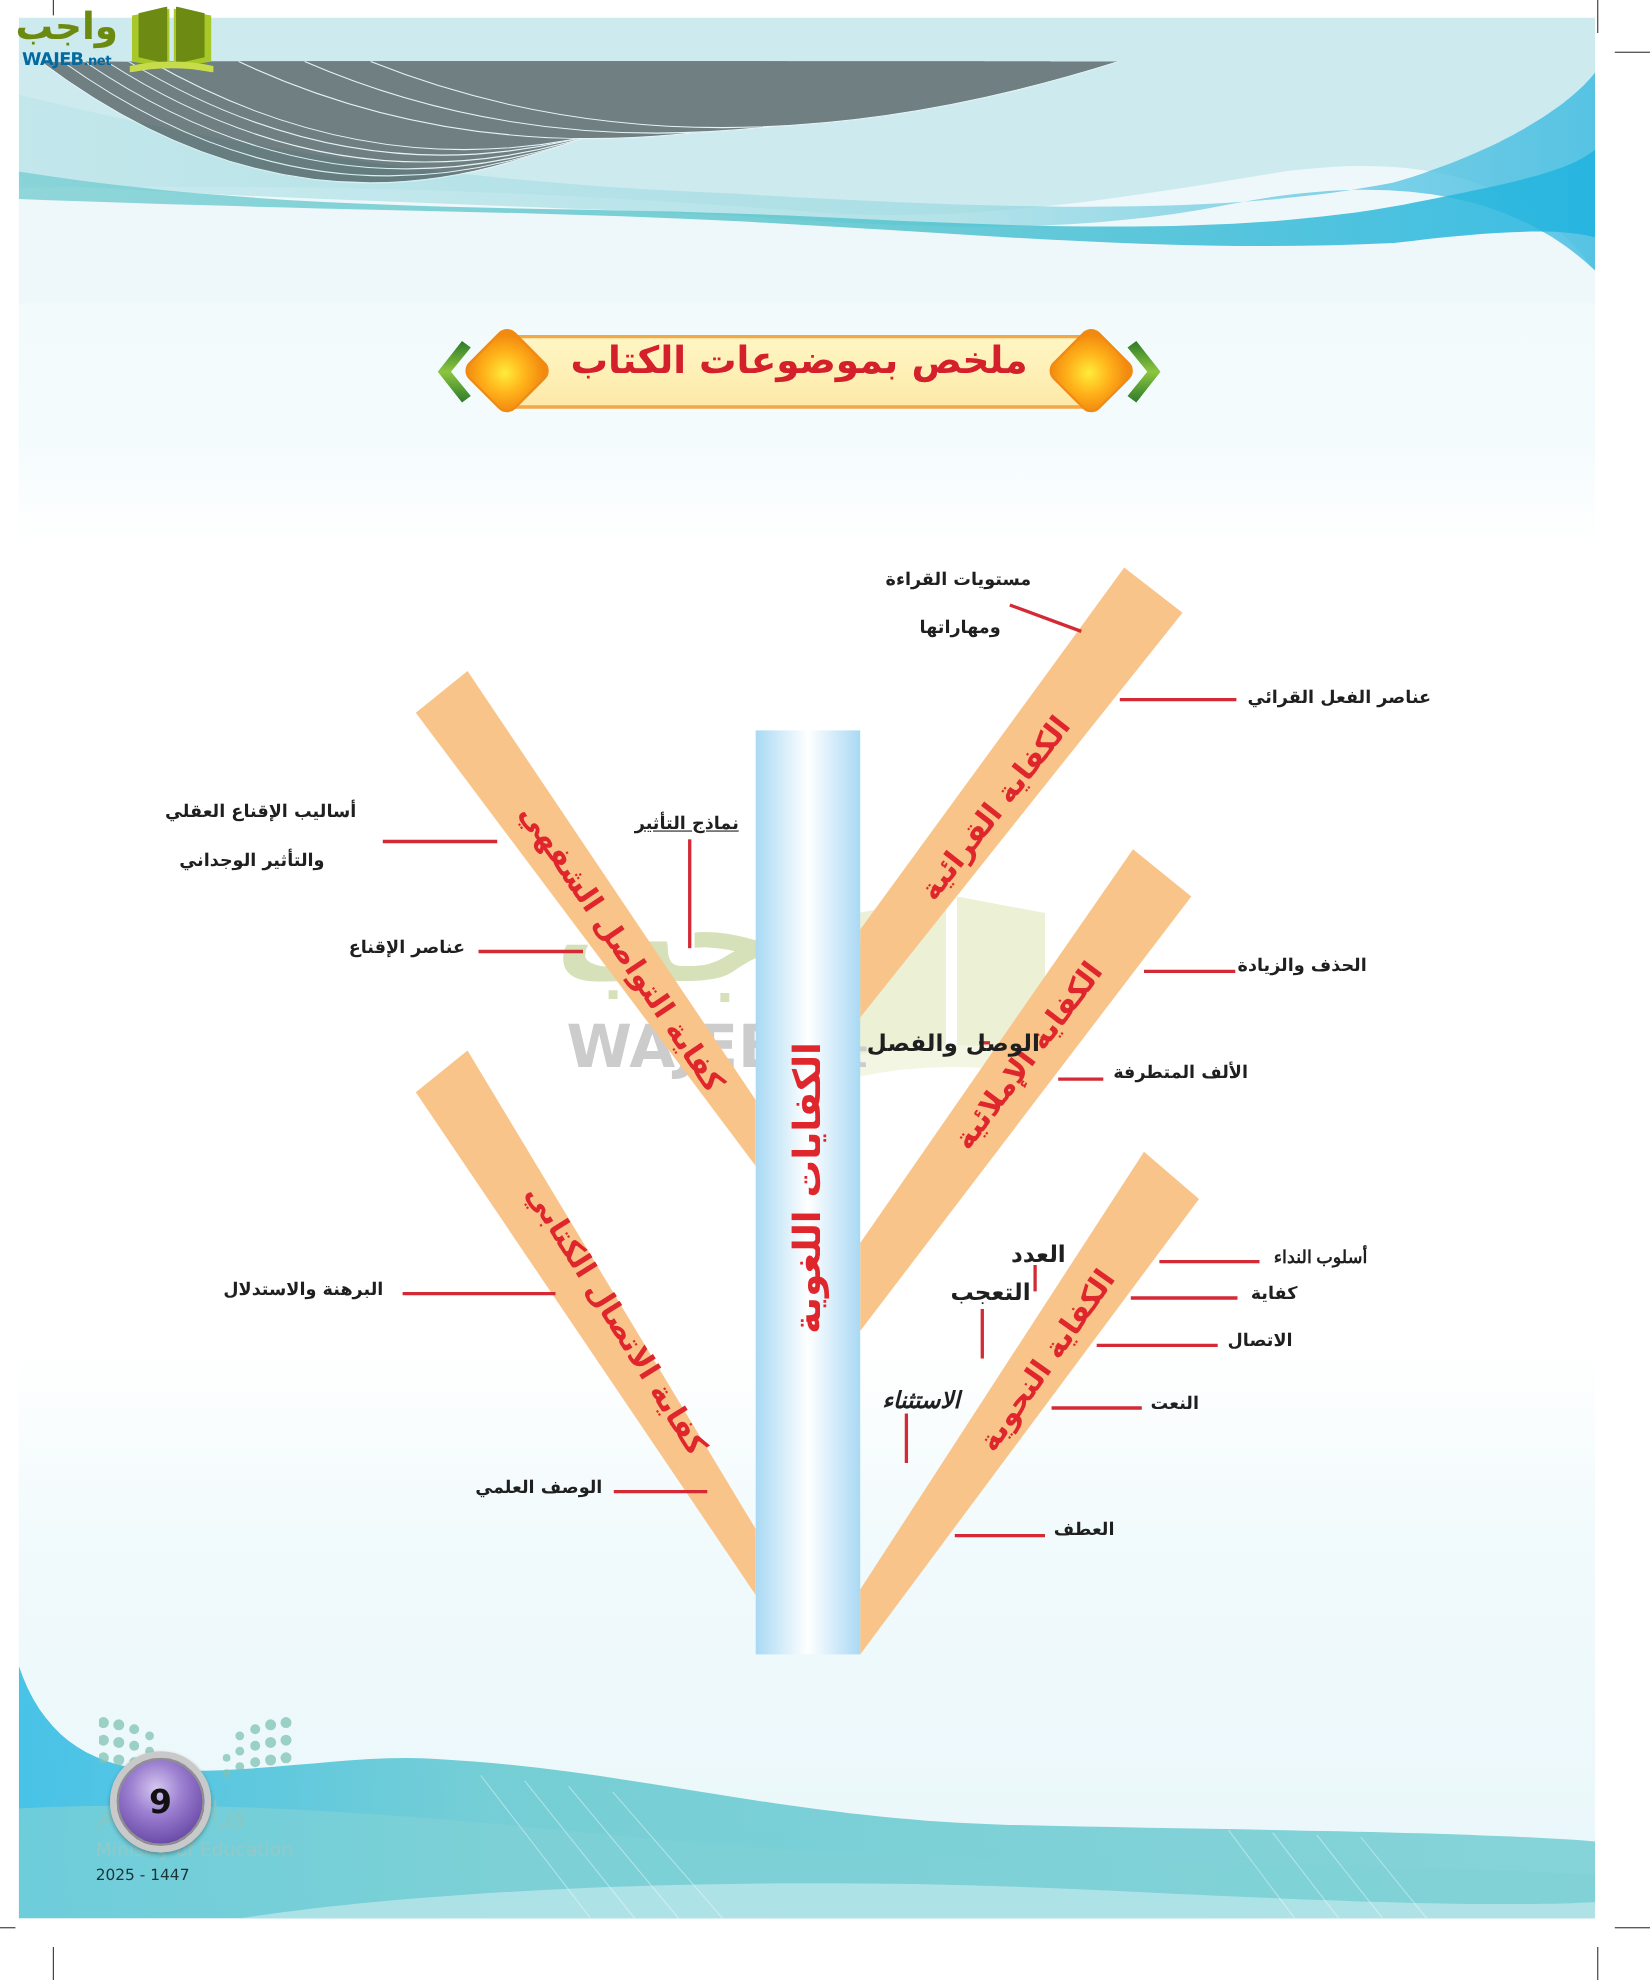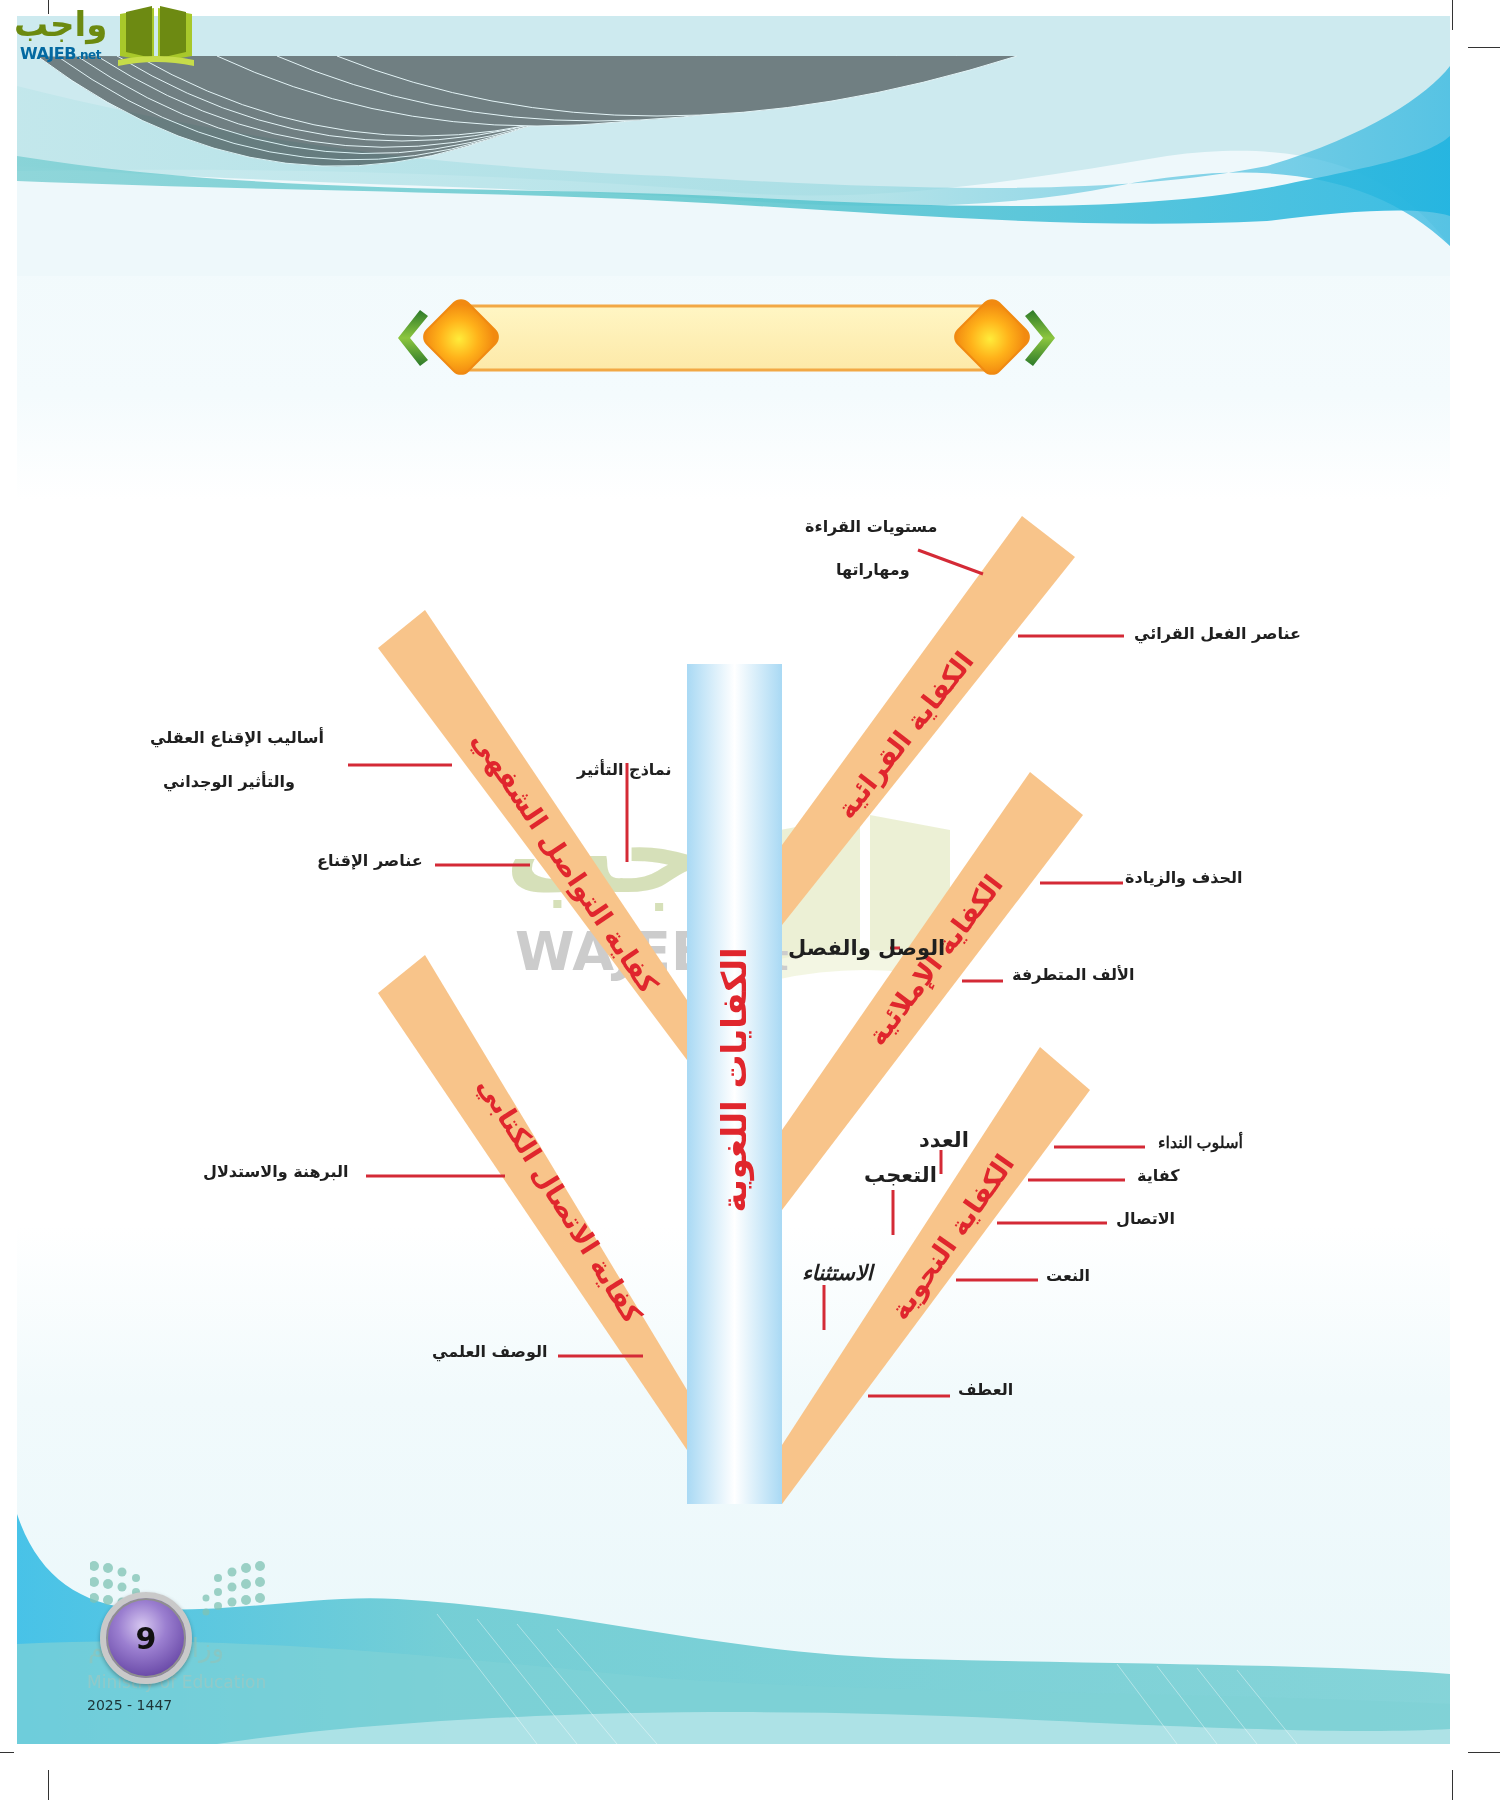--- a/index.html
+++ b/index.html
@@ -165,20 +165,21 @@
     <rect x="62" y="12" width="549" height="64" rx="4" fill="url(#tb)" stroke="#f2a845" stroke-width="3"></rect>
 
     <path d="M30,16 L8,44 L30,72 L38,66 L20,44 L38,22 Z" fill="url(#chev)"></path>
 
     <path d="M643,16 L665,44 L643,72 L635,66 L653,44 L635,22 Z" fill="url(#chev)"></path>
 
     <rect x="42" y="14" width="58" height="58" rx="10" transform="rotate(45 71 43)" fill="url(#gem)" stroke="#f08a12" stroke-width="2"></rect>
 
     <rect x="573" y="14" width="58" height="58" rx="10" transform="rotate(45 602 43)" fill="url(#gem)" stroke="#f08a12" stroke-width="2"></rect>
   </svg>
+  <div class="title-text">ملخص بموضوعات الكتاب</div>
 </div>
 
 <div class="watermark">
   <svg width="180" height="170" viewBox="0 0 180 170" style="position:absolute;left:270px;top:0;">
     <path d="M5,20 L85,5 L85,160 L5,150 Z" fill="#c9d68a"></path>
     <path d="M175,20 L95,5 L95,160 L175,150 Z" fill="#c9d68a"></path>
     <path d="M0,150 Q90,130 180,150 L180,170 Q90,150 0,170 Z" fill="#dfe7b0"></path>
   </svg>
   <span class="wm-ar">واجب</span>
   <span class="wm-en"><span>WAJEB</span><span style="font-size:34px;">.net</span></span>
@@ -238,21 +239,21 @@
 <div class="branch-label" style="left:560px;top:1200px;transform:translate(-50%,-50%) rotate(58deg);">كفاية الاتصال الكتابي</div>
 <div class="branch-label" style="left:952px;top:1237px;transform:translate(-50%,-50%) rotate(-55deg);">الكفاية النحوية</div>
 
 <div class="lbl" style="left:805px;top:517px;">مستويات القراءة</div>
 <div class="lbl" style="left:836px;top:560px;">ومهاراتها</div>
 <div class="lbl" style="left:1134px;top:624px;">عناصر الفعل القرائي</div>
 
 <div class="lbl" style="left:150px;top:728px;">أساليب الإقناع العقلي</div>
 <div class="lbl" style="left:163px;top:772px;">والتأثير الوجداني</div>
 <div class="lbl" style="left:317px;top:851px;">عناصر الإقناع</div>
-<div class="lbl" style="left:577px;top:760px;">نماذج التأثير</div>
+<div class="lbl" style="left:577px;top:739px;text-decoration:underline;">نماذج التأثير</div>
 
 <div class="lbl" style="left:1125px;top:868px;">الحذف والزيادة</div>
 <div class="lbl small" style="left:788px;top:936px;">الوصل والفصل</div>
 <div class="lbl" style="left:1012px;top:965px;">الألف المتطرفة</div>
 
 <div class="lbl" style="left:203px;top:1162px;">البرهنة والاستدلال</div>
 <div class="lbl" style="left:432px;top:1342px;">الوصف العلمي</div>
 
 <div class="lbl" style="left:1158px;top:1133px;font-family:Liberation Serif, serif;">أسلوب النداء</div>
 <div class="lbl" style="left:1137px;top:1166px;">كفاية</div>

